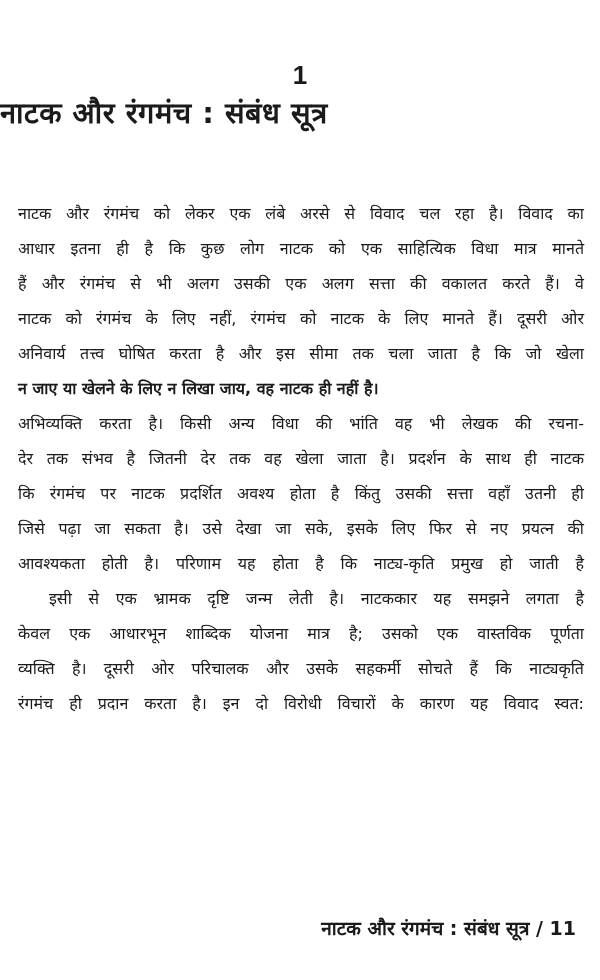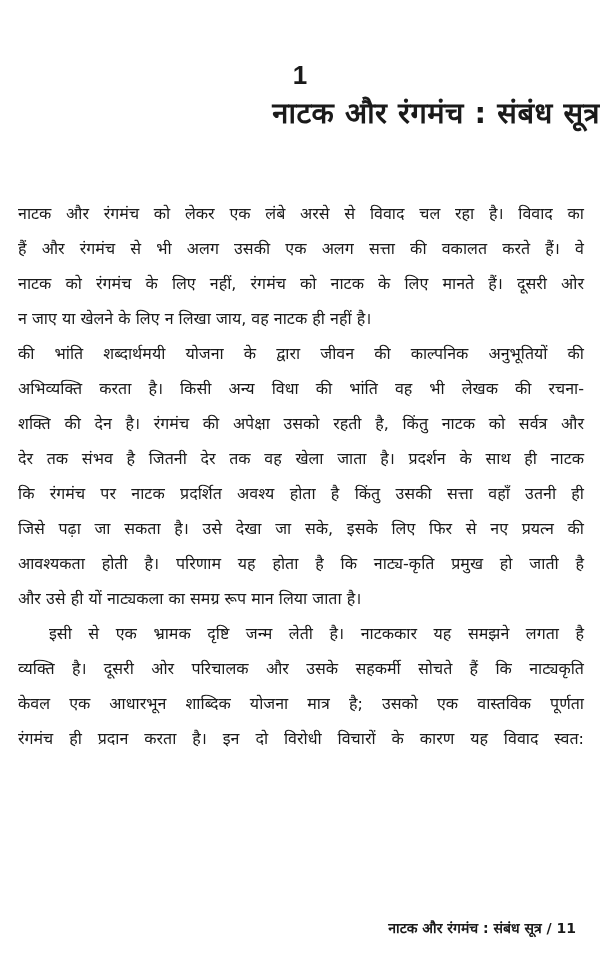--- a/index.html
+++ b/index.html
@@ -27,21 +27,21 @@
       text-align: center;
       font-family: "Liberation Sans", sans-serif;
       font-weight: bold;
       font-size: 26px;
       line-height: 30px;
     }
     .chapter-title {
       position: absolute;
       top: 93px;
       left: 0; right: 0;
-      text-align: right;
+      text-align: left;
       font-weight: bold;
       font-size: 29px;
       line-height: 40px;
       letter-spacing: 0.5px;
     }
     .body-text {
       position: absolute;
       top: 196px;
       left: 18px;
       width: 566px;
@@ -49,63 +49,63 @@
     .line {
       height: 35px;
       font-size: 16px;
       line-height: 35px;
       white-space: nowrap;
       text-align: justify;
       text-align-last: justify;
     }
     .line.last {
       text-align-last: left;
+      font-weight: bold;
     }
     .line.indent {
       padding-left: 31px;
     }
     .footer {
       position: absolute;
       top: 918px;
       right: 24px;
       font-weight: bold;
-      font-size: 14px;
+      font-size: 19px;
       line-height: 20px;
       white-space: nowrap;
     }
   </style>
 </head>
 <body>
 
 <div class="page">
   <div class="chapter-number">1</div>
   <div class="chapter-title">नाटक और रंगमंच : संबंध सूत्र</div>
 
   <div class="body-text">
 
     <div>
       <div class="line">नाटक और रंगमंच को लेकर एक लंबे अरसे से विवाद चल रहा है। विवाद का</div>
+      <div class="line">आधार इतना ही है कि कुछ लोग नाटक को एक साहित्यिक विधा मात्र मानते</div>
       <div class="line">हैं और रंगमंच से भी अलग उसकी एक अलग सत्ता की वकालत करते हैं। वे</div>
       <div class="line">नाटक को रंगमंच के लिए नहीं, रंगमंच को नाटक के लिए मानते हैं। दूसरी ओर</div>
+      <div class="line">अनिवार्य तत्त्व घोषित करता है और इस सीमा तक चला जाता है कि जो खेला</div>
       <div class="line last">न जाए या खेलने के लिए न लिखा जाय, वह नाटक ही नहीं है।</div>
     </div>
 
     <div>
-      <div class="line">की भांति शब्दार्थमयी योजना के द्वारा जीवन की काल्पनिक अनुभूतियों की</div>
       <div class="line">अभिव्यक्ति करता है। किसी अन्य विधा की भांति वह भी लेखक की रचना-</div>
-      <div class="line">शक्ति की देन है। रंगमंच की अपेक्षा उसको रहती है, किंतु नाटक को सर्वत्र और</div>
       <div class="line">देर तक संभव है जितनी देर तक वह खेला जाता है। प्रदर्शन के साथ ही नाटक</div>
       <div class="line">कि रंगमंच पर नाटक प्रदर्शित अवश्य होता है किंतु उसकी सत्ता वहाँ उतनी ही</div>
       <div class="line">जिसे पढ़ा जा सकता है। उसे देखा जा सके, इसके लिए फिर से नए प्रयत्न की</div>
       <div class="line">आवश्यकता होती है। परिणाम यह होता है कि नाट्य-कृति प्रमुख हो जाती है</div>
-      <div class="line last">और उसे ही यों नाट्यकला का समग्र रूप मान लिया जाता है।</div>
     </div>
 
     <div>
       <div class="line indent">इसी से एक भ्रामक दृष्टि जन्म लेती है। नाटककार यह समझने लगता है</div>
+      <div class="line">केवल एक आधारभून शाब्दिक योजना मात्र है; उसको एक वास्तविक पूर्णता</div>
       <div class="line">व्यक्ति है। दूसरी ओर परिचालक और उसके सहकर्मी सोचते हैं कि नाट्यकृति</div>
-      <div class="line">केवल एक आधारभून शाब्दिक योजना मात्र है; उसको एक वास्तविक पूर्णता</div>
       <div class="line">रंगमंच ही प्रदान करता है। इन दो विरोधी विचारों के कारण यह विवाद स्वत:</div>
     </div>
   </div>
 
   <div class="footer">नाटक और रंगमंच : संबंध सूत्र / 11</div>
 </div>
 
 </body></html>

